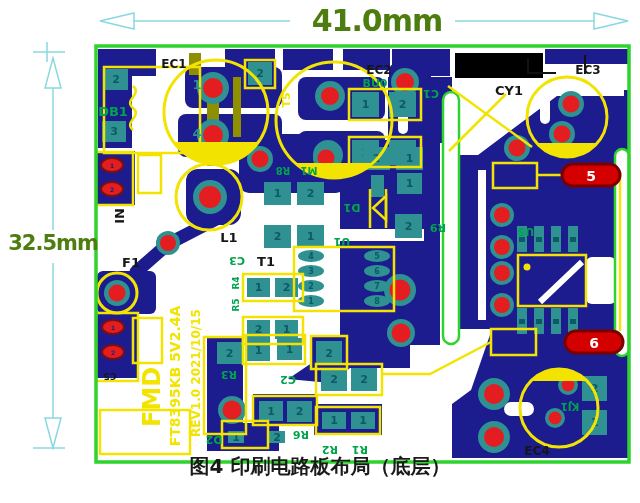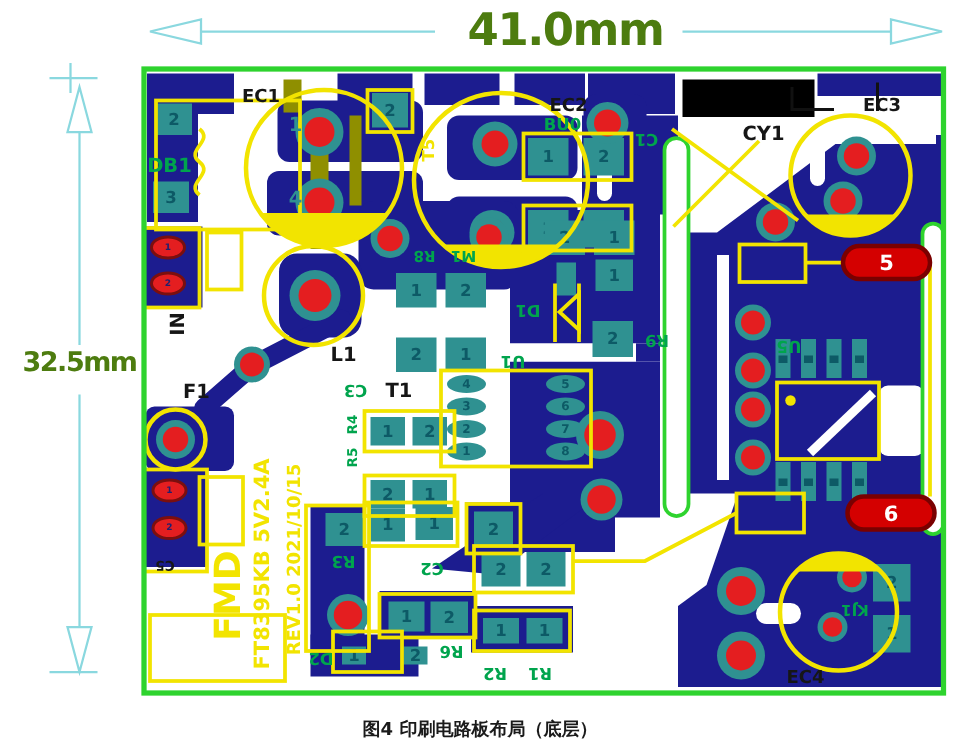--- a/index.html
+++ b/index.html
@@ -1,22 +1,22 @@
 <!DOCTYPE html>
 <html><head>
 <meta charset="utf-8">
 <style>
   html,body{margin:0;padding:0;background:#fff;}
   body{font-family:"DejaVu Sans","Liberation Sans",sans-serif;}
   #stage{position:relative;width:640px;height:503px;background:#fff;overflow:hidden;}
   .dim-text{position:absolute;color:#4d7c0f;font-weight:bold;letter-spacing:-1px;}
   #dim-w{left:292px;top:3px;width:170px;font-size:30px;text-align:center;}
-  #dim-h{left:0px;top:231px;width:106px;font-size:18px;text-align:center;}
-  #caption{position:absolute;left:0;top:478px;width:640px;text-align:center;
-           font-size:12px;color:#1a1a1a;font-weight:600;}
+  #dim-h{left:0px;top:231px;width:106px;font-size:21px;text-align:center;}
+  #caption{position:absolute;left:0;top:453px;width:640px;text-align:center;
+           font-size:20px;color:#1a1a1a;font-weight:600;}
   svg text{font-family:"DejaVu Sans","Liberation Sans",sans-serif;}
 </style>
 </head>
 <body>
 
 <div id="stage">
 
   <svg id="board-svg" width="640" height="503" viewBox="0 0 640 503">
 
     <g stroke="#8ad8df" stroke-width="1.5" fill="none">

